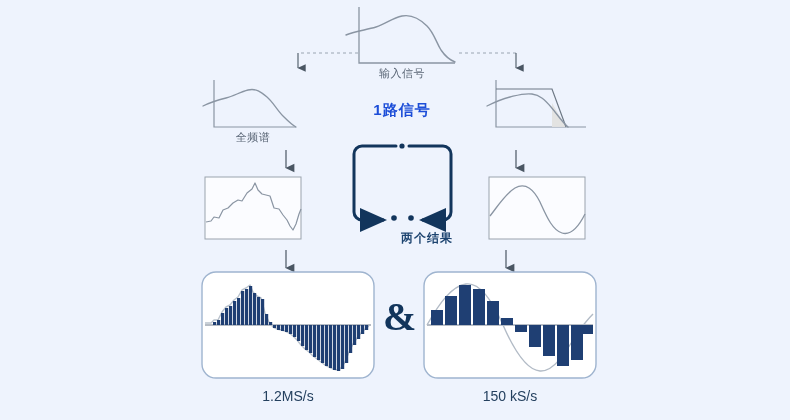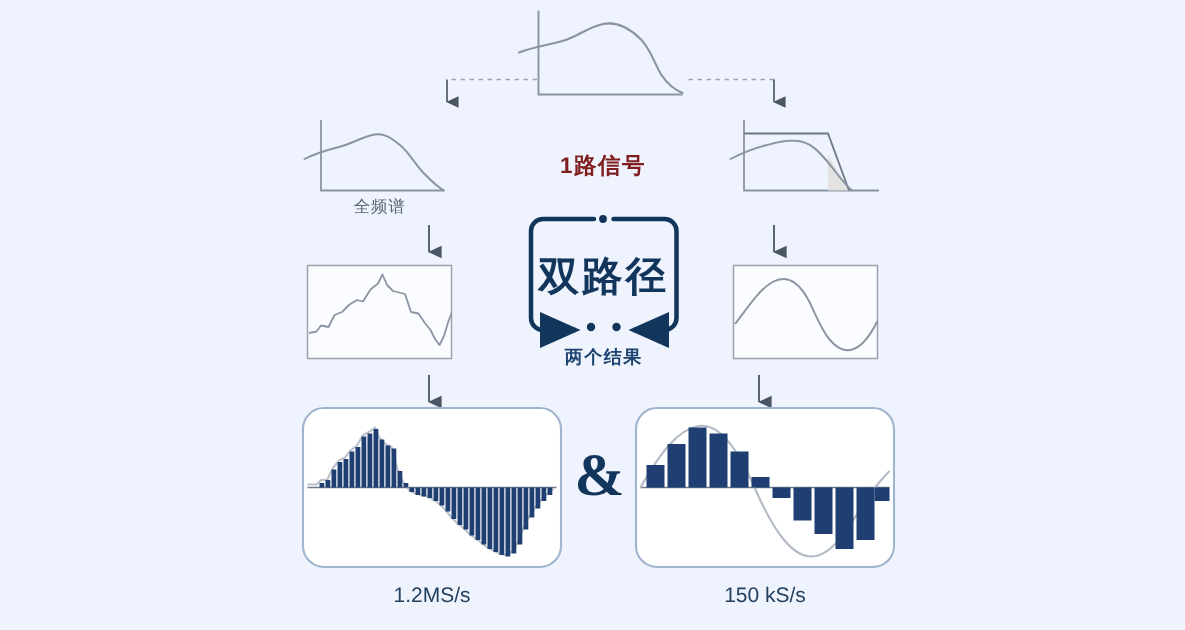--- a/index.html
+++ b/index.html
@@ -14,33 +14,33 @@
   .lbl{
     position:absolute;
     color:#5a6676;
     font-size:11px;
     text-align:center;
     white-space:nowrap;
     letter-spacing:0.5px;
   }
   .lbl-strong{
     position:absolute;
-    color:#7f1d1d;
+    color:#1d4ed8;
     font-size:15px;
     font-weight:bold;
     text-align:center;
     white-space:nowrap;
     letter-spacing:1px;
   }
   .lbl-mid{
     position:absolute;
     color:#1d4470;
     font-size:12px;
     font-weight:bold;
-    text-align:center;
+    text-align:right;
     white-space:nowrap;
     letter-spacing:1px;
   }
   .lbl-rate{
     position:absolute;
     color:#24405f;
     font-size:14px;
     text-align:center;
     white-space:nowrap;
   }
@@ -224,28 +224,28 @@
         <rect x="515" y="325" width="12" height="7"></rect>
         <rect x="529" y="325" width="12" height="22"></rect>
         <rect x="543" y="325" width="12" height="31"></rect>
         <rect x="557" y="325" width="12" height="41"></rect>
         <rect x="571" y="325" width="12" height="35"></rect>
         <rect x="583" y="325" width="10" height="9"></rect>
       </g>
     </g>
   </svg>
 
+  <div class="lbl" style="left:347px;top:66px;width:110px;">输入信号</div>
 
 
   <div class="lbl-strong" style="left:347px;top:101px;width:110px;">1路信号</div>
 
   <div class="lbl" style="left:210px;top:130px;width:86px;">全频谱</div>
 
 
-  <div class="center-word" style="left:354px;top:166px;width:97px;">双路径</div>
 
   <div class="lbl-mid" style="left:352px;top:230px;width:101px;">两个结果</div>
 
   <div class="amp" style="left:383px;top:297px;">&amp;</div>
 
   <div class="lbl-rate" style="left:208px;top:388px;width:160px;">1.2MS/s</div>
 
   <div class="lbl-rate" style="left:430px;top:388px;width:160px;">150 kS/s</div>
 
 </div>

